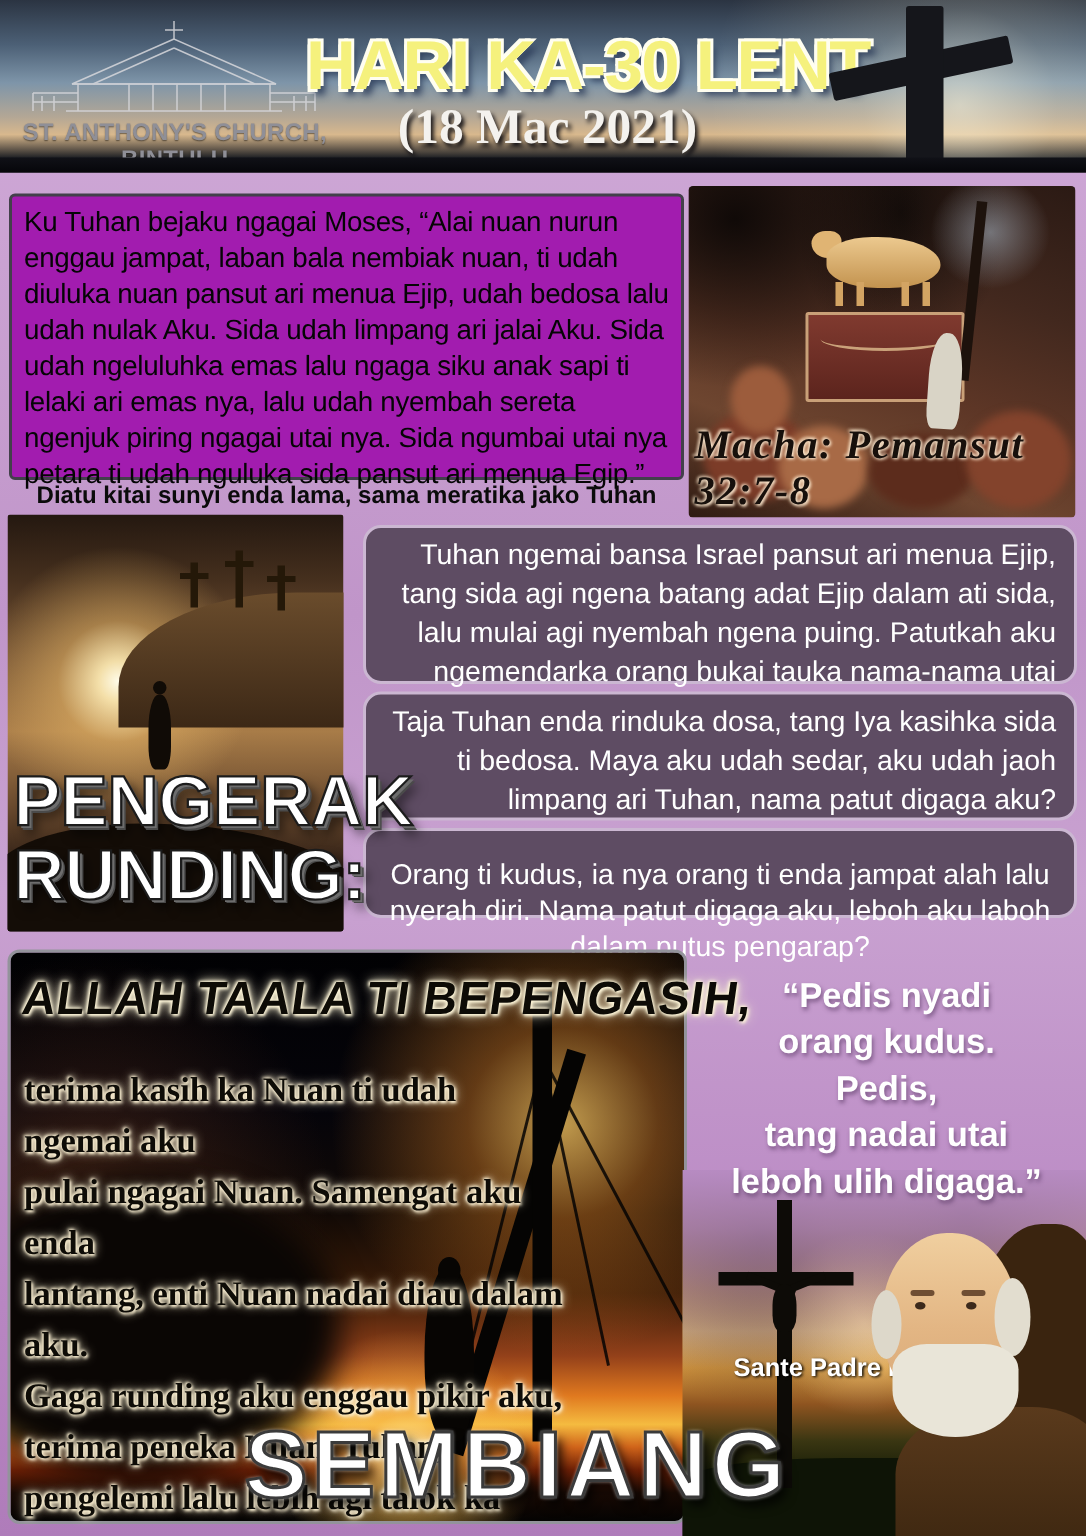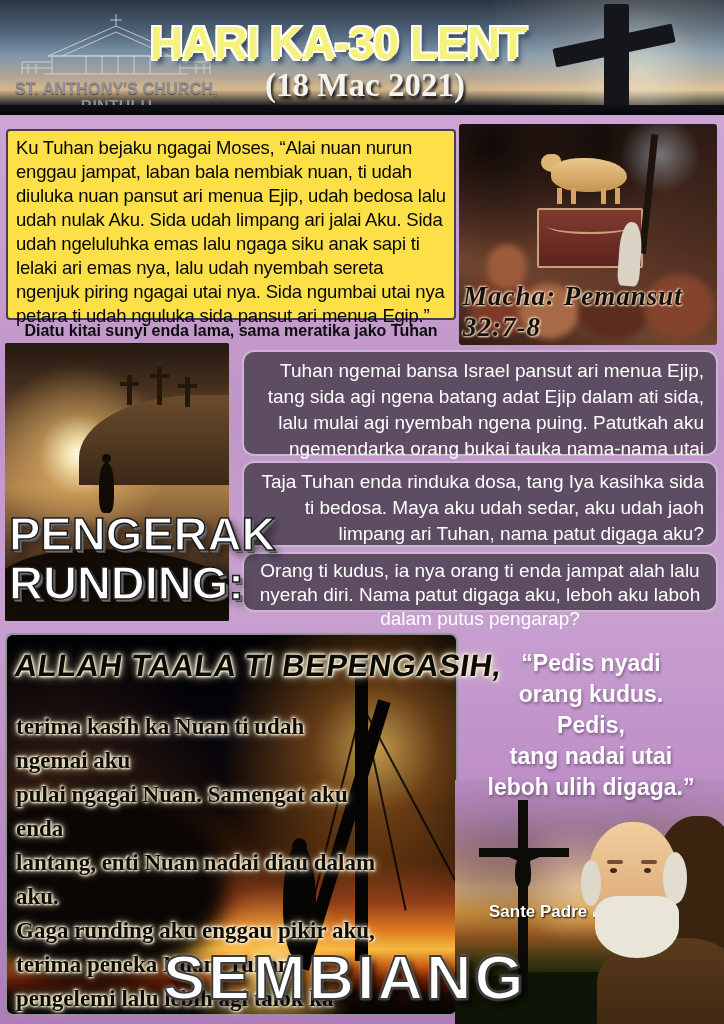--- a/index.html
+++ b/index.html
@@ -17,38 +17,38 @@
       linear-gradient(180deg,#2b3442 0%,#4c6076 26%,#7e95a9 48%,#b4a795 68%,#d8b88d 78%,#171a20 92%,#0a0b10 100%);
   }
   .header::after{ content:""; position:absolute; left:0; bottom:0; width:100%; height:10px;
     background:linear-gradient(180deg,#101117,#06060a); }
   .church-logo { position:absolute; left:14px; top:12px; width:205px; height:92px; }
   .church-logo svg { width:205px; height:66px; }
   .church-name { position:absolute; left:0; top:68px; width:205px; text-align:center;
     font-size:16px; font-weight:bold; color:#8f8f97; letter-spacing:.2px;
     text-shadow:0 1px 1px rgba(0,0,0,.5); }
   .page-title {
-    position:absolute; left:150px; top:16px; width:430px; text-align:left;
+    position:absolute; left:150px; top:16px; width:430px; text-align:right;
     font-size:46px; font-weight:bold; letter-spacing:-1px; color:#f5f17d;
     text-shadow:-2px -2px 0 #fffef0, 2px -2px 0 #fffef0, -2px 2px 0 #fffef0,
                 3px 4px 5px rgba(40,55,85,.85);
   }
   .page-date {
     position:absolute; left:150px; top:67px; width:430px; text-align:center;
     font-family:"Liberation Serif", serif; font-size:33px; font-weight:bold; color:#f4f2ee;
     text-shadow:2px 3px 3px rgba(10,10,15,.9);
   }
   .header-cross-v { position:absolute; left:604px; top:4px; width:25px; height:106px;
     background:#15161b; border-radius:2px; }
   .header-cross-h { position:absolute; left:553px; top:36px; width:122px; height:19px;
     background:#15161b; border-radius:2px; transform:rotate(-12deg); }
   
   .scripture-box {
     position:absolute; left:6px; top:129px; width:450px; height:191px;
-    background:#fde047; border:2px solid #43404b; border-radius:4px;
+    background:#a21caf; border:2px solid #43404b; border-radius:4px;
     padding:5px 6px 0 8px;
     font-size:18.5px; line-height:24px; letter-spacing:-.2px; color:#050505;
   }
   
   .calf-image {
     position:absolute; left:459px; top:124px; width:258px; height:221px;
     border-radius:3px; overflow:hidden;
     background:
       radial-gradient(ellipse at 78% 14%, rgba(170,185,200,.55) 0%, transparent 14%),
       radial-gradient(ellipse at 12% 10%, rgba(10,6,5,.9) 0%, transparent 40%),
@@ -106,21 +106,21 @@
   }
   
   .qbox {
     position:absolute; left:242px; width:476px;
     background:#5e4c63; border:2px solid #cbb7d2; border-radius:12px;
     color:#fff; font-size:19px; line-height:26px; padding:6px 12px;
     text-align:right;
   }
   .qbox1 { top:350px; height:106px; }
   .qbox2 { top:461px; height:86px; }
-  .qbox3 { top:552px; height:60px; text-align:center; line-height:24px; padding-top:5px; }
+  .qbox3 { top:552px; height:60px; text-align:center; line-height:24px; padding-top:18px; }
   
   .prayer-image {
     position:absolute; left:5px; top:633px; width:453px; height:383px; z-index:1;
     border:2px solid #93939b; border-radius:8px; overflow:hidden;
     background:
       radial-gradient(circle at 59% 89%, rgba(255,238,160,.95) 0%, rgba(250,190,80,.55) 7%, transparent 20%),
       radial-gradient(circle at 82% 30%, rgba(255,205,100,.75) 0%, rgba(240,140,40,.4) 14%, transparent 34%),
       radial-gradient(circle at 12% 42%, rgba(120,62,34,.4) 0%, transparent 35%),
       linear-gradient(180deg,#010103 0%,#05040a 28%,#120a06 46%,#3a1c08 60%,#94411a 71%,#e0791f 78%,#f5bb40 83%,#d0641a 87%,#6e2006 91%,#190a04 95%,#040302 100%);
   }

